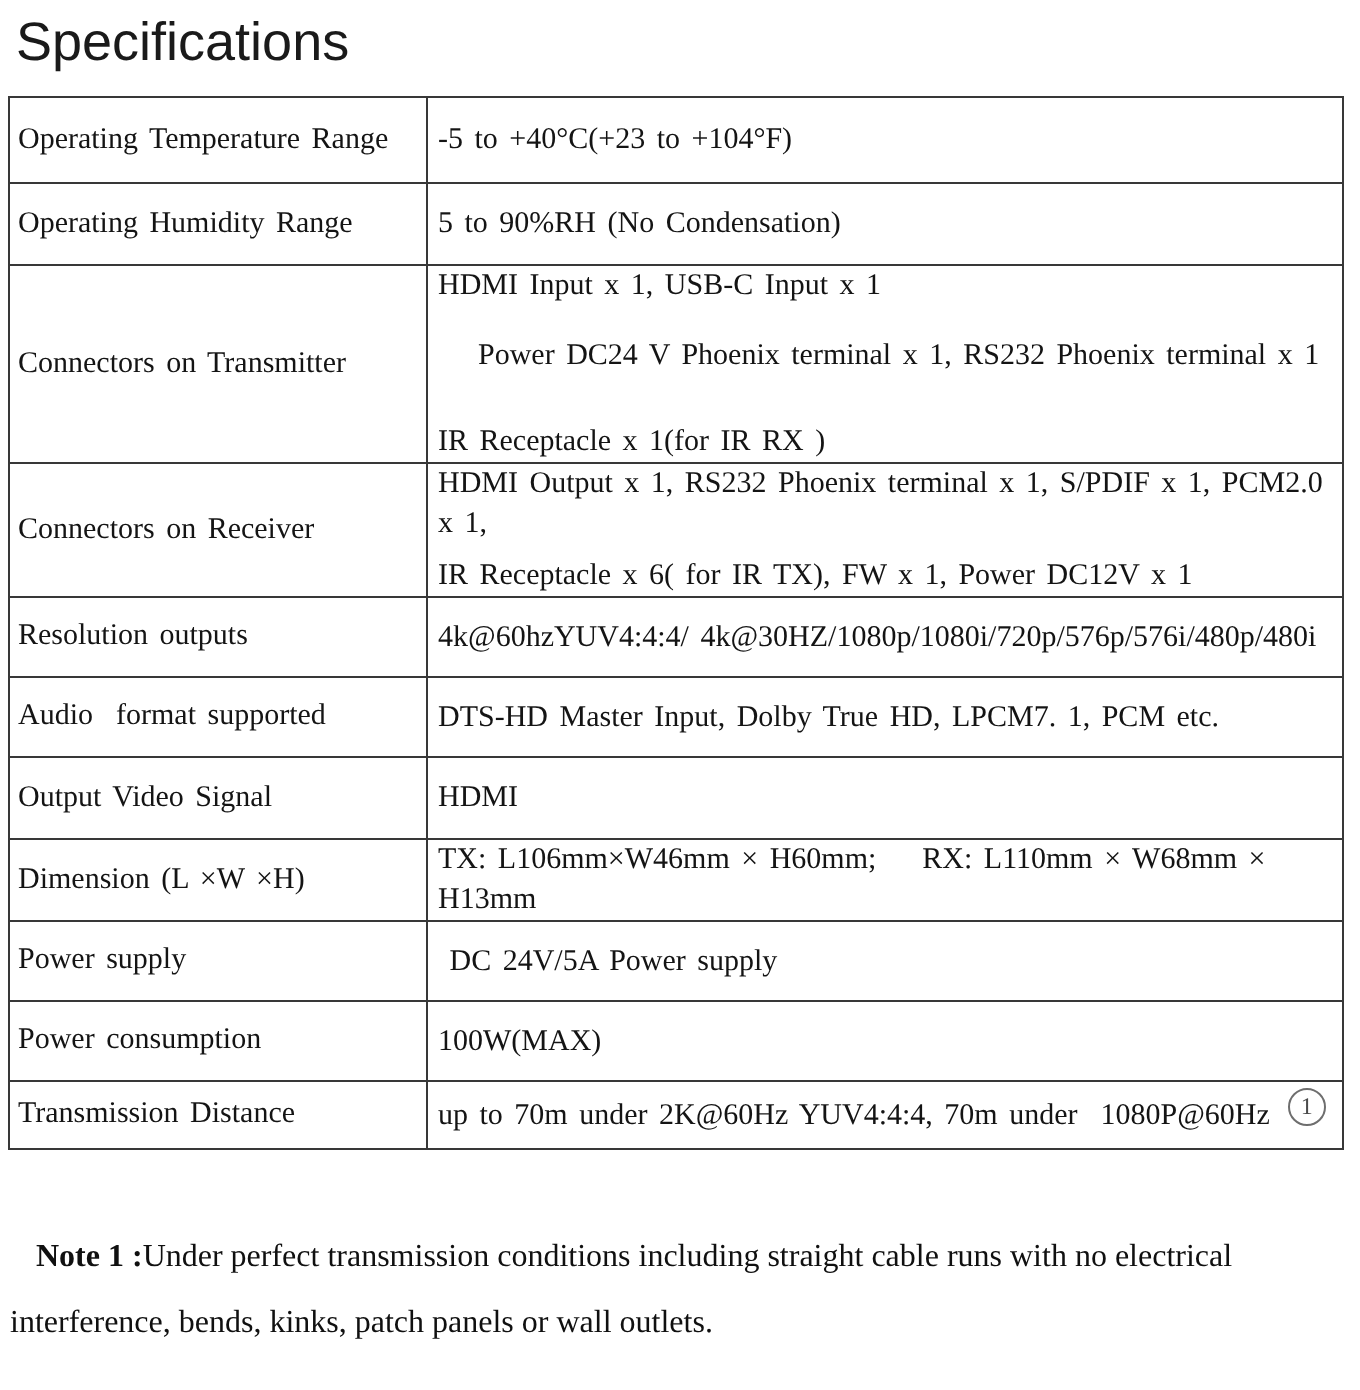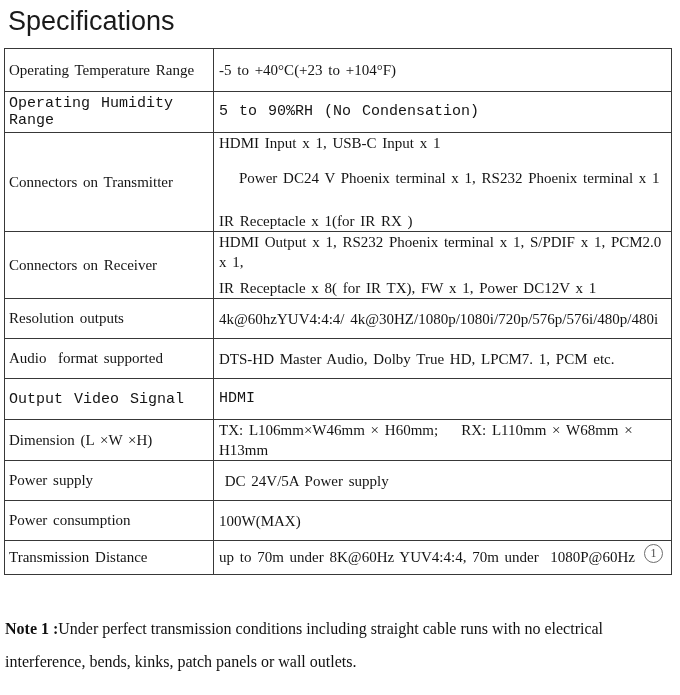--- a/index.html
+++ b/index.html
@@ -39,21 +39,21 @@
     overflow: hidden;
   }
   td.label-cell { padding: 0 2px 0 4px; white-space: pre-wrap; }
   td.value-cell { padding: 0 2px 0 5px; }
   .vline { line-height: 20px; white-space: pre-wrap; }
   .gap-lg { margin-top: 15px; margin-left: 20px; }
   .gap-md { margin-top: 23px; }
   .gap-sm { margin-top: 6px; }
   
   tr.rh-43 { height: 43px; }
-  tr.rh-41 { height: 41px; font-family: Liberation Mono, monospace; }
+  tr.rh-41 { height: 41px; }
   tr.rh-95 { height: 95px; }
   tr.rh-61 { height: 61px; }
   tr.rh-40 { height: 40px; }
   tr.rh-34 { height: 34px; }
   tr.rh-39 { height: 39px; }
   .footnote-circle {
     display: inline-block;
     width: 17px; height: 17px;
     line-height: 17px;
     border: 1.5px solid #6e6e6e;
@@ -67,21 +67,21 @@
     word-spacing: 0;
   }
   .note {
     position: absolute;
     left: 5px; top: 612px;
     width: 671px;
     font-size: 16px;
     line-height: 33px;
     color: #101010;
   }
-  .note .note-label { font-weight: 700; }
+  .note .note-label { font-weight: 700; margin-left: 13px; }
 </style>
 </head>
 <body>
 
 <div id="page">
 
   <div class="doc-title">Specifications</div>
 
   <table class="spec-table">
     <colgroup>
@@ -106,33 +106,33 @@
         <td class="value-cell">
           <div class="vline">HDMI Input x 1, USB-C Input x 1</div>
           <div class="vline gap-lg">Power DC24 V Phoenix terminal x 1, RS232 Phoenix terminal x 1</div>
           <div class="vline gap-md">IR Receptacle x 1(for IR RX )</div>
         </td>
       </tr>
       <tr class="rh-61">
         <td class="label-cell">Connectors on Receiver</td>
         <td class="value-cell">
           <div class="vline">HDMI Output x 1, RS232 Phoenix terminal x 1, S/PDIF x 1, PCM2.0 x 1,</div>
-          <div class="vline gap-sm">IR Receptacle x 8( for IR TX), FW x 1, Power DC12V x 1</div>
+          <div class="vline gap-sm">IR Receptacle x 6( for IR TX), FW x 1, Power DC12V x 1</div>
         </td>
       </tr>
       <tr class="rh-40">
         <td class="label-cell">Resolution outputs</td>
         <td class="value-cell">
           <div class="vline">4k@60hzYUV4:4:4/ 4k@30HZ/1080p/1080i/720p/576p/576i/480p/480i</div>
         </td>
       </tr>
       <tr class="rh-40">
         <td class="label-cell">Audio  format supported</td>
         <td class="value-cell">
-          <div class="vline">DTS-HD Master Audio, Dolby True HD, LPCM7. 1, PCM etc.</div>
+          <div class="vline">DTS-HD Master Input, Dolby True HD, LPCM7. 1, PCM etc.</div>
         </td>
       </tr>
       <tr class="rh-41">
         <td class="label-cell">Output Video Signal</td>
         <td class="value-cell">
           <div class="vline">HDMI</div>
         </td>
       </tr>
       <tr class="rh-40">
         <td class="label-cell">Dimension (L ×W ×H)</td>
@@ -148,21 +148,21 @@
       </tr>
       <tr class="rh-40">
         <td class="label-cell">Power consumption</td>
         <td class="value-cell">
           <div class="vline">100W(MAX)</div>
         </td>
       </tr>
       <tr class="rh-34">
         <td class="label-cell">Transmission Distance</td>
         <td class="value-cell">
-          <div class="vline"><span>up to 70m under 8K@60Hz YUV4:4:4, 70m under  1080P@60Hz</span><span class="footnote-circle">1</span></div>
+          <div class="vline"><span>up to 70m under 2K@60Hz YUV4:4:4, 70m under  1080P@60Hz</span><span class="footnote-circle">1</span></div>
         </td>
       </tr>
     </tbody>
   </table>
 
   <div class="note"><span class="note-label">Note 1 :</span><span>Under perfect transmission conditions including straight cable runs with no electrical interference, bends, kinks, patch panels or wall outlets.</span></div>
 
 </div>
 
 </body></html>

